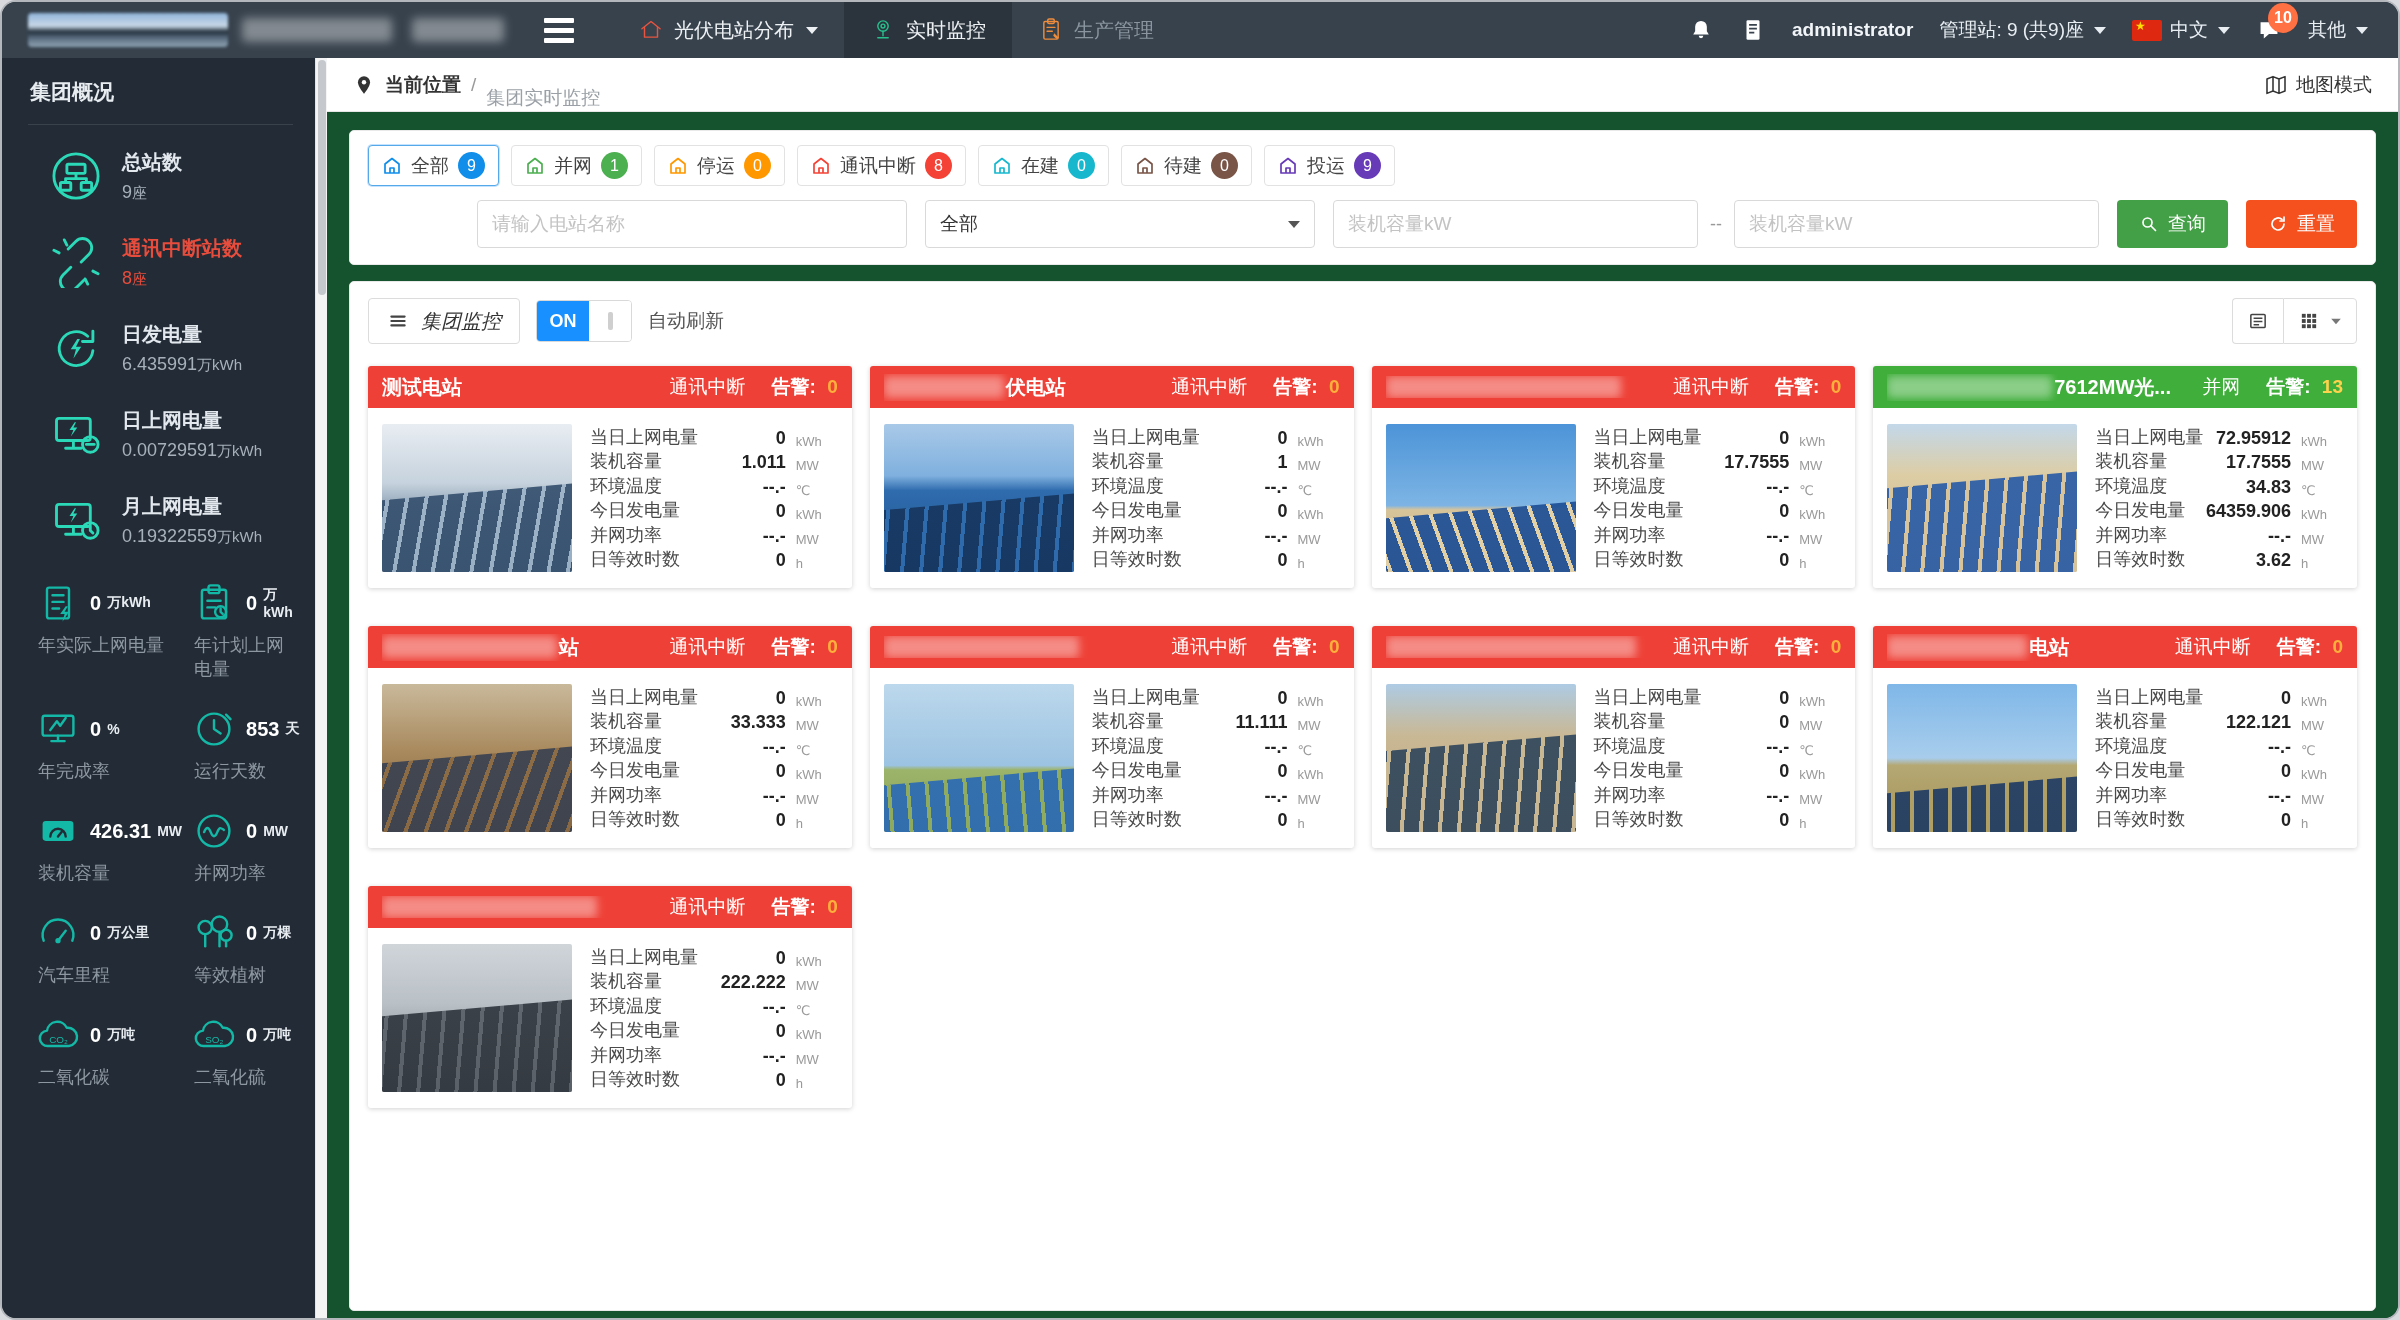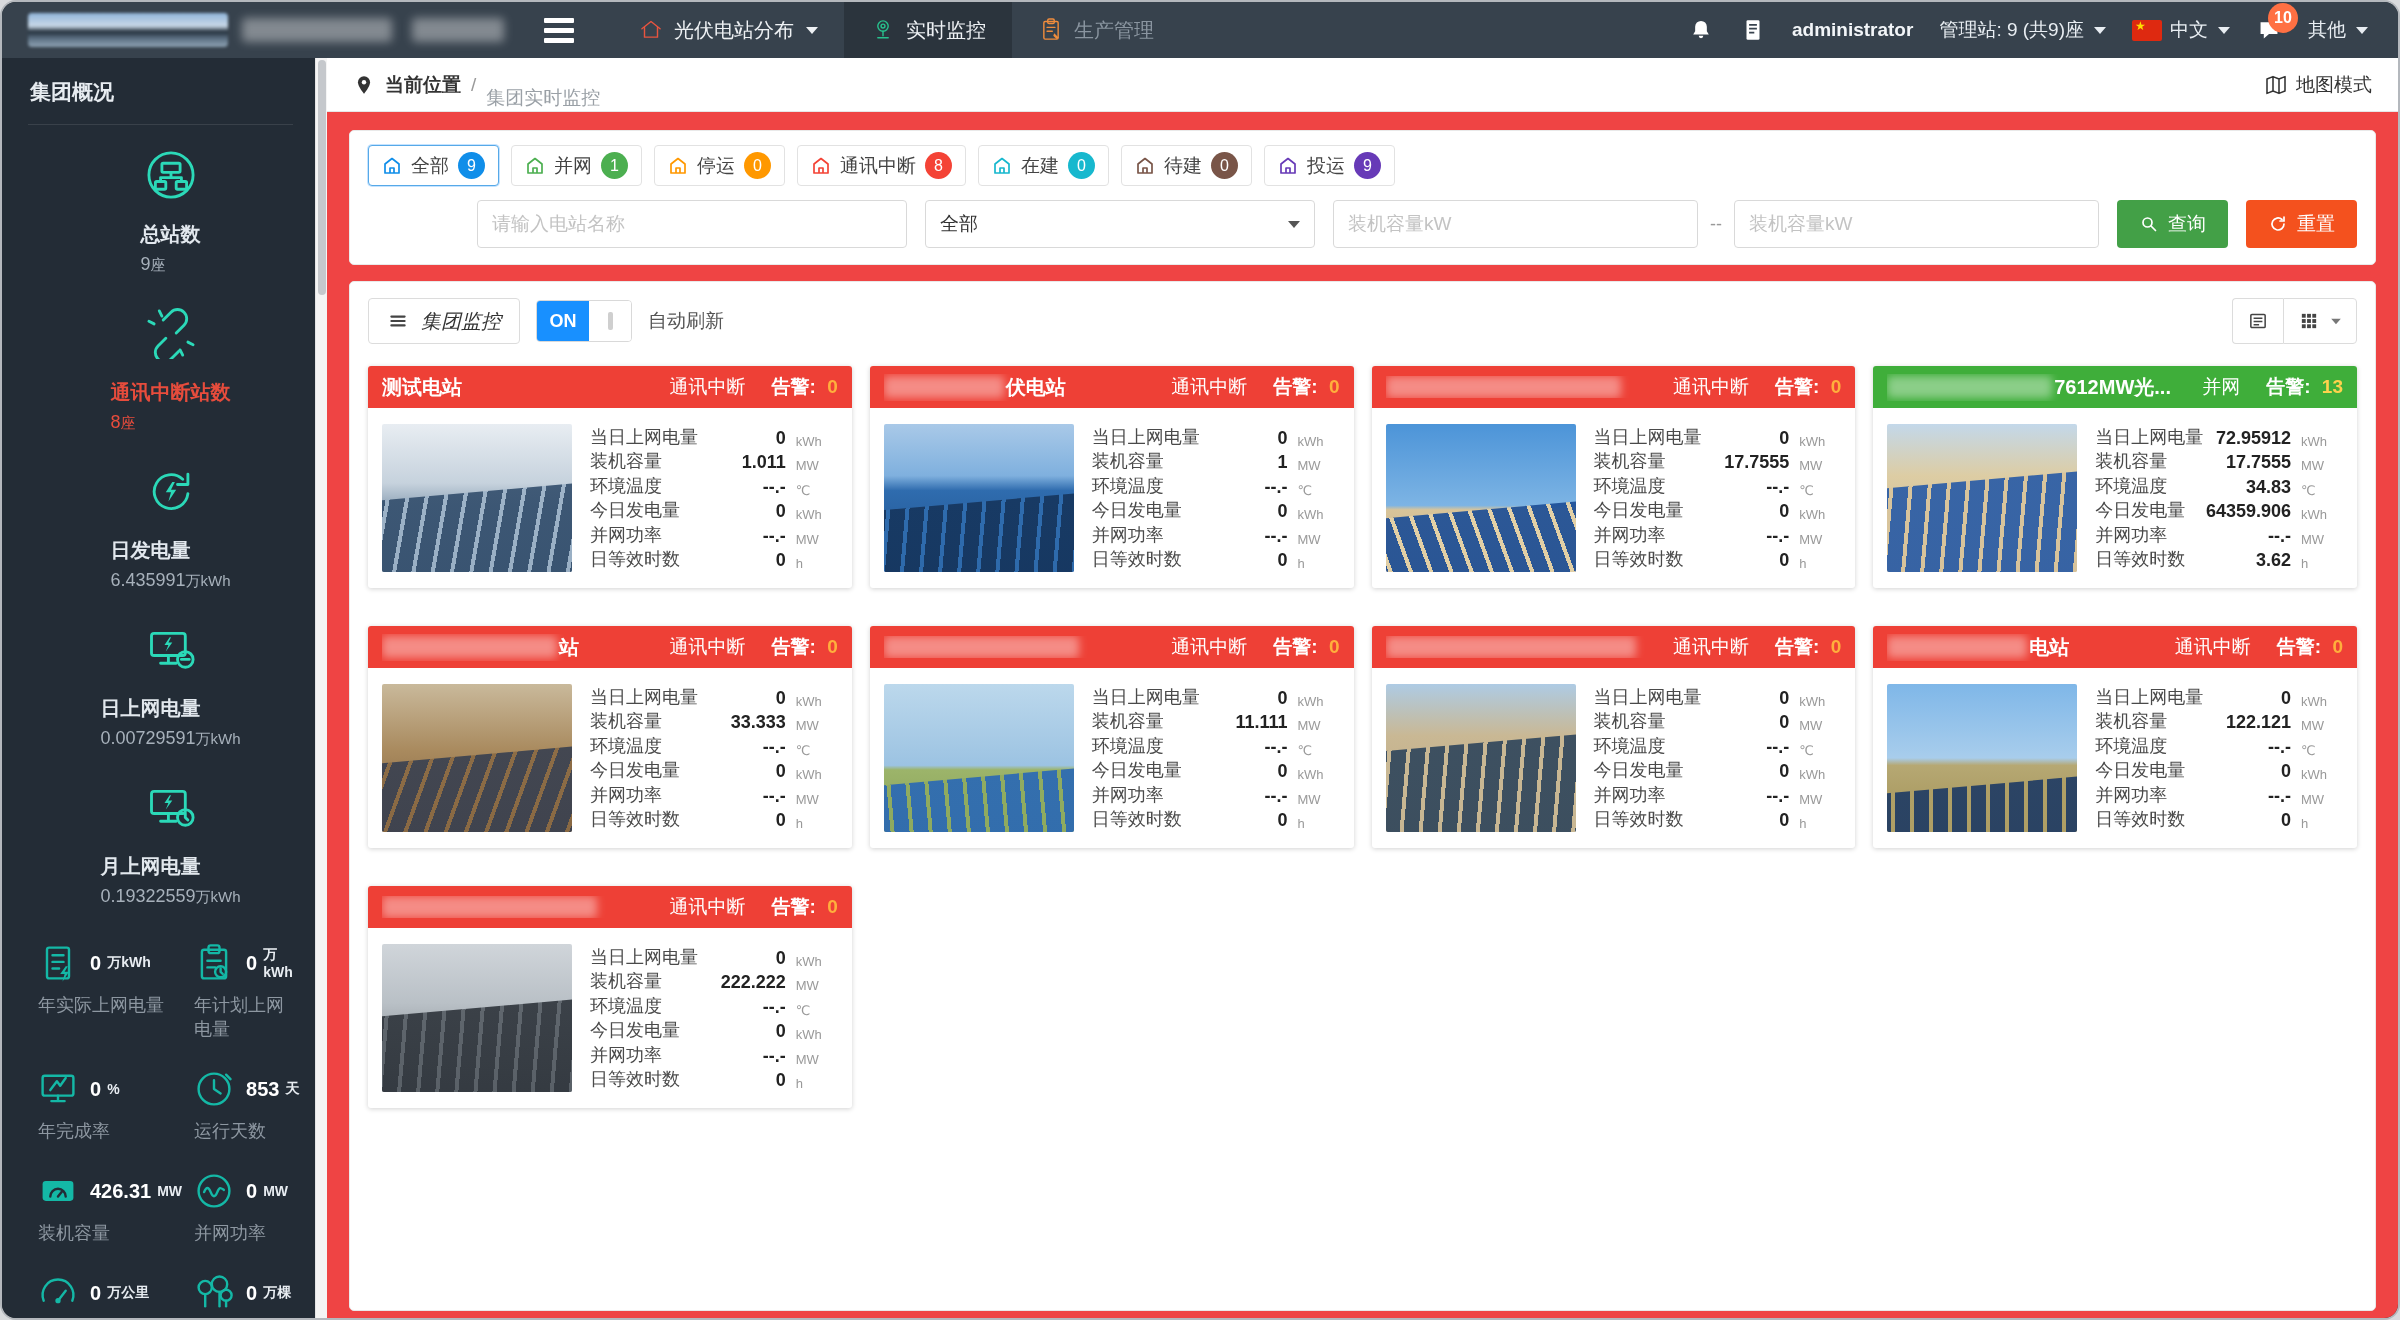--- a/index.html
+++ b/index.html
@@ -37,39 +37,39 @@
   .chat-wrap { position:relative; }
   .chat-badge { position:absolute; top:-14px; right:-16px; min-width:30px; height:30px; border-radius:15px;
       background:#ff7043; color:#fff; font-size:16px; font-weight:bold; display:flex; align-items:center; justify-content:center; padding:0 6px;margin-left:19px; }
 
   
   .body { flex:1; display:flex; overflow:hidden; }
   aside { width:325px; flex:none; background:#232c36; position:relative; padding:20px 0 0 0; color:#dde3e9; }
   .side-inner { padding:0 34px 0 26px; }
   .side-title { font-size:21px; font-weight:bold; color:#e7ecf1; padding-left:2px; }
   .side-divider { height:1px; background:rgba(255,255,255,.10); margin:18px 0 8px; }
-  .s1-item { display:flex; align-items:center; gap:20px; padding:16px 2px 16px 22px;flex-direction:column; }
+  .s1-item { display:flex; align-items:center; gap:20px; padding:16px 2px 16px 22px; }
   .s1-ic { width:52px; height:52px; color:#2bd9b8; flex:none; display:flex; }
   .s1-ic svg { width:52px; height:52px; }
   .s1-label { font-size:20px; font-weight:bold; color:#e2e8ee; margin-bottom:6px; }
   .s1-val { font-size:18px; color:#a7b1bb; }
   .s1-val span { font-size:15px; }
   .s1-item.alert .s1-label, .s1-item.alert .s1-val { color:#e74c3c; }
   .s2-grid { display:grid; grid-template-columns:1fr 1fr; row-gap:26px; column-gap:10px; margin-top:18px; padding-left:8px; }
   .s2-top { display:flex; align-items:center; gap:10px; }
   .s2-ic { width:44px; height:44px; color:#14b8a6; flex:none; display:flex; }
   .s2-ic svg { width:44px; height:44px; }
   .s2-val { font-size:20px; font-weight:bold; color:#fff; }
   .s2-unit { font-size:14px; font-weight:bold; color:#e8edf2; margin-left:-4px; }
   .s2-label { font-size:18px; color:#8d97a1; margin-top:8px; padding-left:2px; }
   .side-scroll { position:absolute; top:0; right:0; width:12px; height:100%; background:#f4f4f4; border-left:1px solid #e4e4e4; }
   .side-thumb { position:absolute; top:2px; left:2px; width:8px; height:235px; background:#c5c8cc; border-radius:4px; }
 
   
-  main { flex:1; display:flex; flex-direction:column; background:#ef4444; overflow:hidden; }
+  main { flex:1; display:flex; flex-direction:column; background:#14532d; overflow:hidden; }
   .breadcrumb-bar { height:54px; background:#fff; border-bottom:1px solid #e6e6e6; display:flex; align-items:center;
       padding:0 26px; font-size:19px; flex:none; }
   .bc-pin { width:22px; height:22px; color:#333; margin-right:10px; display:inline-flex; }
   .bc-pin svg { width:22px; height:22px; }
   .bc-current { color:#333; font-weight:bold; }
   .bc-sep { color:#999; margin:0 10px; }
   .bc-page { color:#9aa0a6;margin-top:27px; }
   .map-mode { margin-left:auto; display:flex; align-items:center; gap:8px; color:#333; cursor:pointer; }
   .map-ic { width:24px; height:24px; display:inline-flex; } .map-ic svg { width:24px; height:24px; }
 

